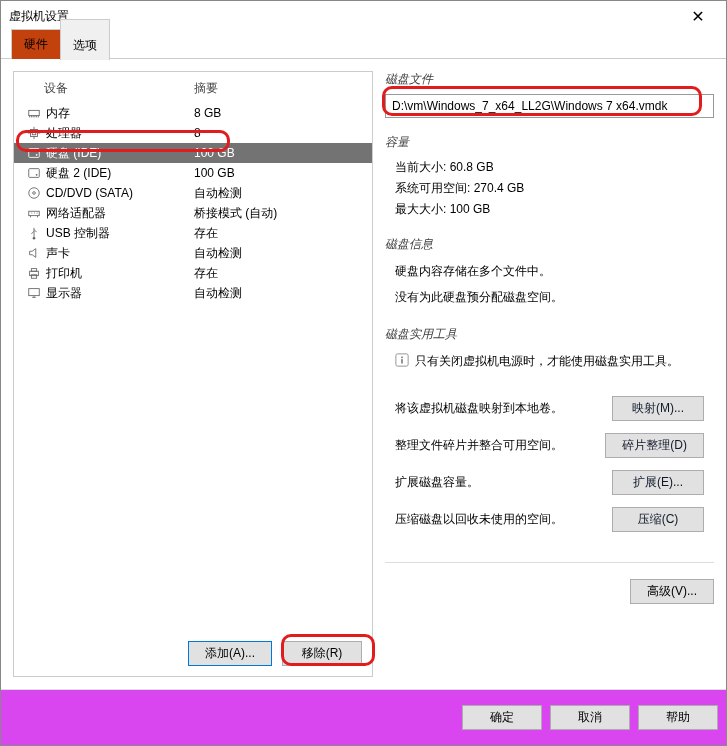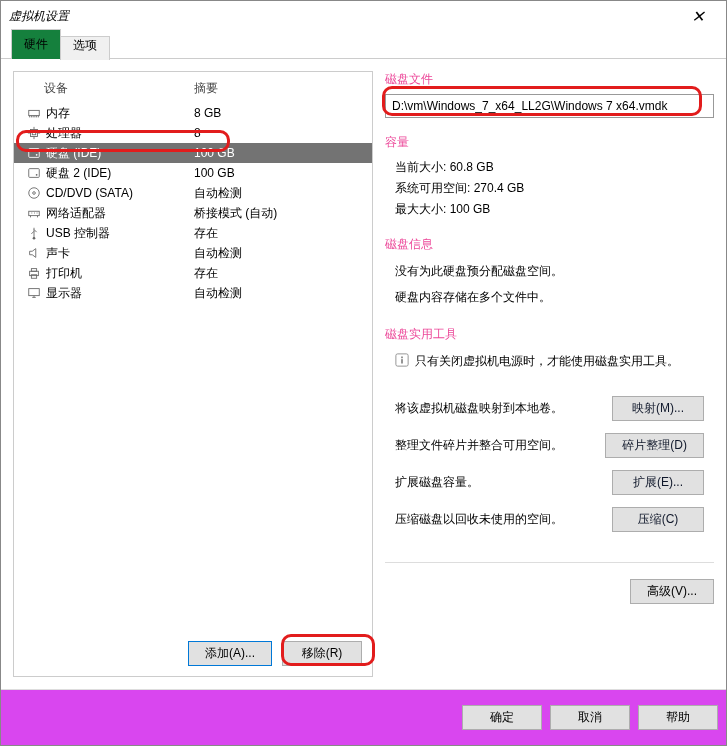--- a/index.html
+++ b/index.html
@@ -1,45 +1,45 @@
 <!DOCTYPE html>
 <html><head>
 <meta charset="utf-8">
 <style>
 * { box-sizing: border-box; margin: 0; padding: 0; }
 body { font-family: "Microsoft YaHei", "Segoe UI", Tahoma, sans-serif; font-size: 12px; background: #fff; color: #000; }
 .window { width: 727px; height: 746px; border: 1px solid #888; position: relative; display: flex; flex-direction: column; }
-.titlebar { height: 30px; display: flex; align-items: center; padding: 0 8px; font-style: italic; }
+.titlebar { height: 30px; display: flex; align-items: center; padding: 0 8px; }
 .titlebar .title { flex: 1; font-size: 12px; }
 .titlebar .close { width: 40px; text-align: center; font-size: 16px; font-family: Arial; cursor: default; }
 .tabs { height: 28px; border-bottom: 1px solid #ccc; display: flex; align-items: flex-end; padding-left: 10px; position: relative; }
 .tab { padding: 6px 12px; border: 1px solid #ccc; border-bottom: none; background: #fff; font-size: 12px; margin-right: -1px; position: relative; top: 1px; }
-.tab.active { background: #15803d; z-index: 1; }
-.tab.inactive { background: #f0f0f0; top: 2px; padding-top: 0; }
+.tab.active { background: #c2410c; z-index: 1; }
+.tab.inactive { background: #f0f0f0; top: 2px; padding-top: 17px; }
 .body { flex: 1; display: flex; padding: 12px; gap: 12px; }
 .left-panel { width: 360px; border: 1px solid #ccc; display: flex; flex-direction: column; }
 .headers { display: flex; padding: 8px 10px 6px 30px; color: #444; }
 .headers .h1 { width: 150px; }
 .headers .h2 { flex: 1; }
 .device-list { flex: 1; overflow: auto; }
 .device-row { display: flex; align-items: center; padding: 2px 10px; height: 20px; }
 .device-row .icon { width: 20px; text-align: center; color: #666; }
 .device-row .icon svg { width: 14px; height: 14px; vertical-align: middle; }
 .device-row .name { width: 150px; padding-left: 2px; }
 .device-row .summary { flex: 1; }
 .device-row.selected { background: #737373; color: #fff; }
 .device-row.selected .icon { color: #fff; }
 .redbox { border: 3px solid #e21c1c; border-radius: 10px; position: absolute; pointer-events: none; z-index: 10; }
 .left-buttons { padding: 10px; text-align: right; display: flex; justify-content: flex-end; gap: 10px; }
 button { font-family: inherit; font-size: 12px; padding: 3px 16px; background: #e1e1e1; border: 1px solid #adadad; cursor: default; min-width: 80px; white-space: nowrap; }
 button.blueborder { border: 1px solid #0078d7; }
 button:disabled { color: #0f172a; }
 .right-panel { flex: 1; display: flex; flex-direction: column; }
 .group { margin-bottom: 16px; }
-.group-title { color: #ec4899; margin-bottom: 6px; }
+.group-title { color: #404040; margin-bottom: 6px; font-style: italic; }
 .path-input { width: 100%; border: 1px solid #999; padding: 4px 6px; font-size: 12px; font-family: inherit; background: #fff; }
 .kv { padding: 2px 10px; }
 .info-text { padding: 2px 10px; line-height: 1.8; }
 .util-row { display: flex; align-items: center; gap: 3px; padding: 4px 10px; margin-bottom: 4px; }
 .util-row .text { flex: 1; }
 .util-row button { min-width: 92px; }
 .hint-row { display: flex; align-items: center; gap: 6px; padding: 4px 10px; margin-bottom: 18px; }
 .hint-row .icon { color: #666; }
 .adv-row { text-align: right; padding: 6px 0; }
 .bottom-bar { height: 56px; border-top: 1px solid #ddd; background: #d946ef; display: flex; align-items: center; justify-content: flex-end; padding: 0 8px; gap: 8px; }
@@ -167,22 +167,22 @@
 
       <div class="group">
         <div class="group-title">容量</div>
         <div class="kv">当前大小: 60.8 GB</div>
         <div class="kv">系统可用空间: 270.4 GB</div>
         <div class="kv">最大大小: 100 GB</div>
       </div>
 
       <div class="group">
         <div class="group-title">磁盘信息</div>
+        <div class="info-text">硬盘内容存储在多个文件中。</div>
         <div class="info-text">没有为此硬盘预分配磁盘空间。</div>
-        <div class="info-text">硬盘内容存储在多个文件中。</div>
       </div>
 
       <div class="group">
         <div class="group-title">磁盘实用工具</div>
         <div class="hint-row">
           <span class="icon">
             <svg width="14" height="14" viewBox="0 0 16 16">
                 <rect x="1" y="1" width="14" height="14" rx="2" fill="none" stroke="#888"></rect>
                 <rect x="7" y="4" width="2" height="2" fill="#888"></rect>
                 <rect x="7" y="7" width="2" height="5" fill="#888"></rect>

